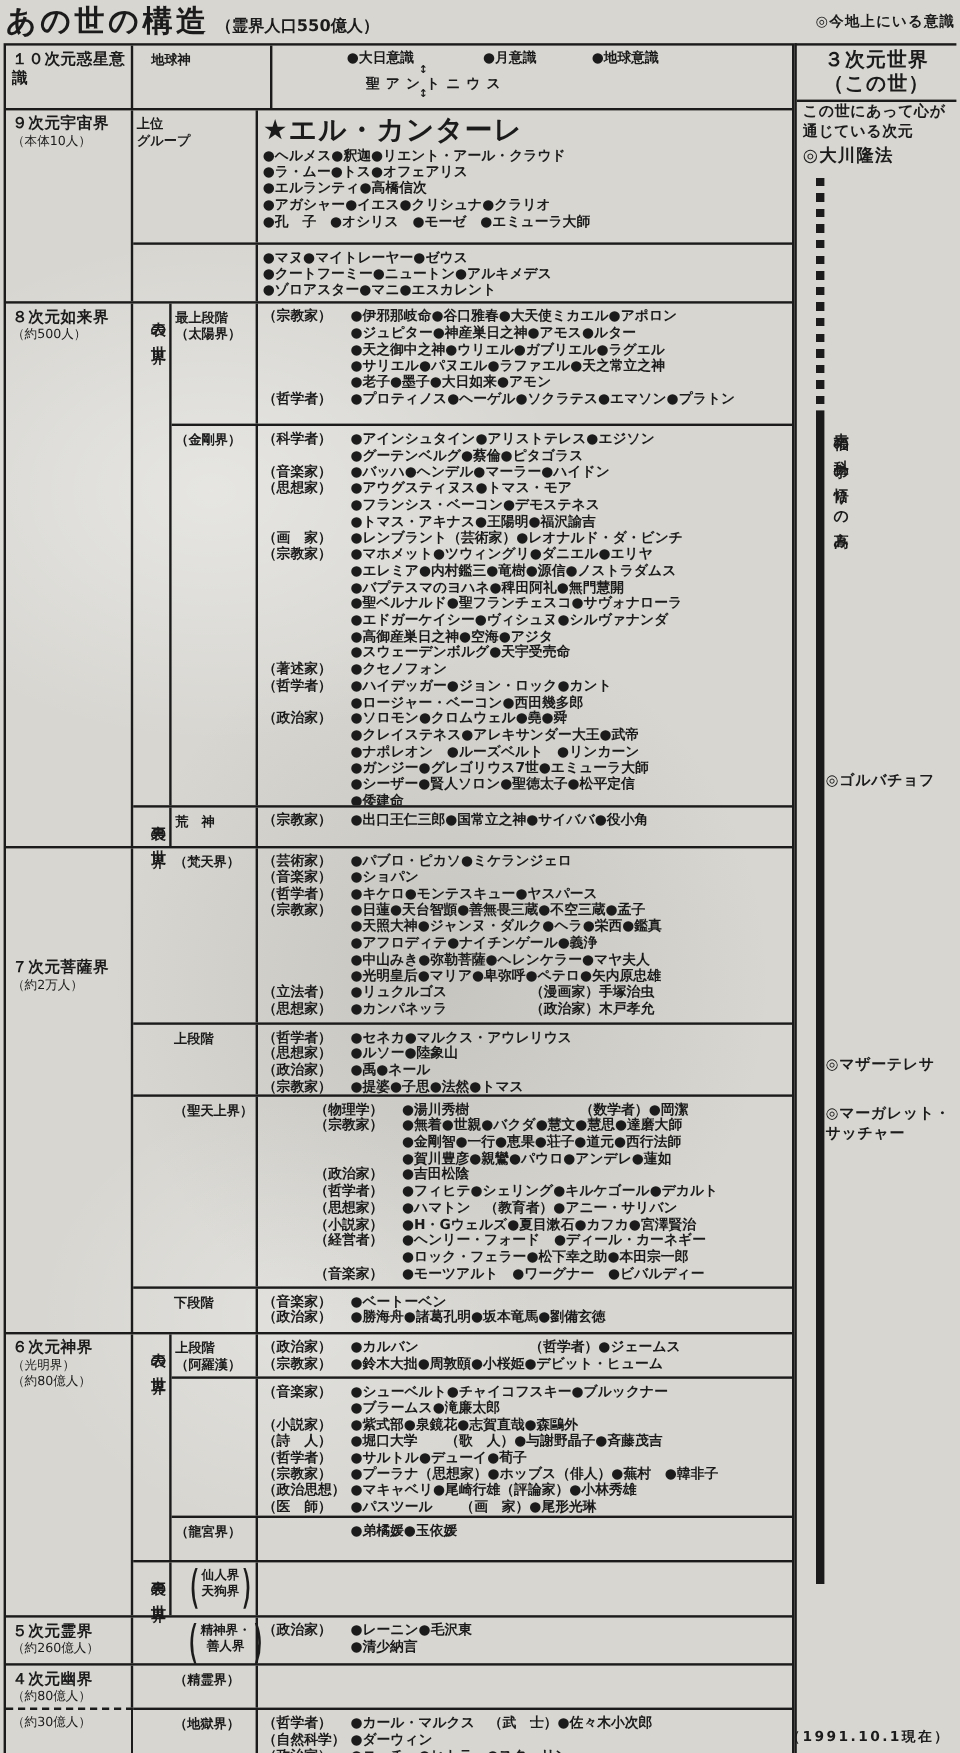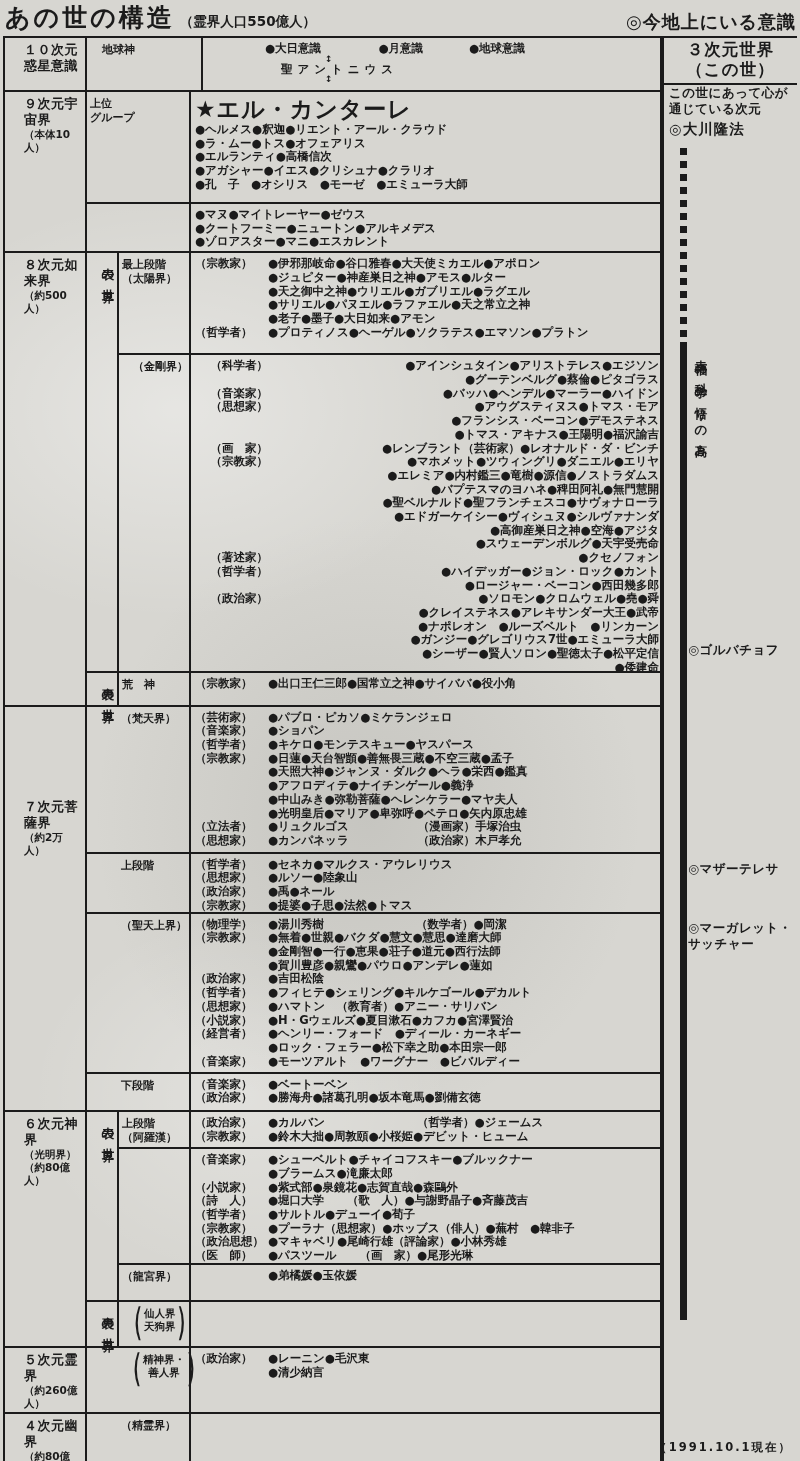--- a/index.html
+++ b/index.html
@@ -8,32 +8,32 @@
   body{width:800px;height:1461px;font-family:"DejaVu Sans",sans-serif;color:var(--ink);}
   .page{position:relative;width:800px;height:1461px;overflow:hidden;
     background:
       radial-gradient(ellipse 420px 300px at 22% 28%, rgba(255,255,255,.38), rgba(255,255,255,0) 70%),
       radial-gradient(ellipse 380px 420px at 46% 56%, rgba(110,110,104,.16), rgba(110,110,104,0) 72%),
       radial-gradient(ellipse 300px 260px at 30% 75%, rgba(255,255,255,.25), rgba(255,255,255,0) 70%),
       var(--paper);}
   .title-row{position:absolute;top:1px;left:5px;white-space:nowrap;}
   .title{font-size:25px;font-weight:bold;letter-spacing:3px;}
   .subtitle{font-size:13.5px;font-weight:bold;}
-  .top-note{position:absolute;right:4px;top:10px;font-size:18px;font-weight:bold;letter-spacing:1px;}
+  .top-note{position:absolute;right:4px;top:10px;font-size:12px;font-weight:bold;letter-spacing:1px;}
   .layout{position:absolute;top:36px;left:3px;width:794px;display:flex;align-items:stretch;}
   .main-table{width:659px;flex:0 0 auto;border:2px solid var(--ink);display:flex;flex-direction:column;}
   
   .dim-row{display:flex;align-items:stretch;}
   .dim-row + .dim-row{border-top:2px solid var(--ink);}
   .dim-row.dashed-top{border-top:none;}
   .dim-row.dashed-top .col1{border-top:2px dashed var(--ink);}
   .dim-row.dashed-top .segments{border-top:2px solid var(--ink);}
-  .col1{width:82px;flex:0 0 auto;border-right:2px solid var(--ink);padding:4px 2px 2px 19px;}
+  .col1{width:106px;flex:0 0 auto;border-right:2px solid var(--ink);padding:4px 2px 2px 5px;}
   .dim-label{font-weight:bold;font-size:13px;letter-spacing:.5px;line-height:16px;}
-  .dim-sub{font-size:10.5px;font-weight:bold;line-height:13px;}
+  .dim-sub{font-size:10.5px;font-weight:normal;line-height:13px;}
   .segments{flex:1 1 auto;display:flex;flex-direction:column;}
   .segment{display:flex;align-items:stretch;flex:1;}
   .segment + .segment{border-top:2px solid var(--ink);}
   .side-cell{width:32px;flex:0 0 auto;border-right:2px solid var(--ink);writing-mode:vertical-rl;
     font-weight:bold;font-size:12.5px;line-height:15px;letter-spacing:3px;padding:5px 1px 0 1px;}
   .groups{flex:1;display:flex;flex-direction:column;}
   .group{display:flex;align-items:stretch;flex:1;}
   .group + .group{border-top:2px solid var(--ink);}
   .stage{width:72px;flex:0 0 auto;border-right:2px solid var(--ink);font-weight:bold;font-size:11px;
     line-height:14px;padding:5px 1px 2px 3px;white-space:pre-line;}
@@ -54,21 +54,21 @@
   .sidebar{position:relative;flex:1 1 auto;border:2px solid var(--ink);border-right:none;}
   .sb-header{border-bottom:2px solid var(--ink);text-align:center;font-weight:bold;font-size:16.5px;line-height:20px;padding:2px 0 3px 0;letter-spacing:1px;}
   .sb-desc{font-size:12.5px;font-weight:bold;line-height:16px;padding:0 4px 0 5px;letter-spacing:.5px;}
   .sb-okawa{font-size:14.5px;font-weight:bold;padding:3px 2px 0 5px;letter-spacing:1px;}
   .sb-dash{position:absolute;left:16px;top:110px;width:7px;height:192px;
     background:repeating-linear-gradient(180deg,var(--ink) 0 7px,transparent 7px 13px);}
   .sb-solid{position:absolute;left:16px;top:304px;width:7px;height:978px;background:var(--ink);}
   .sb-axis{position:absolute;left:28px;top:312px;writing-mode:vertical-rl;font-size:12.5px;font-weight:bold;letter-spacing:3px;}
   .sb-entry{position:absolute;left:24px;font-size:12.5px;font-weight:bold;letter-spacing:.5px;}
   .e1{top:604px;}
-  .e2{top:823px;}
+  .e2{top:841px;}
   .e3{top:882px;width:114px;line-height:16px;}
   .footer-note{position:absolute;right:8px;top:1440px;font-size:11.5px;font-weight:600;letter-spacing:2px;}
 </style>
 </head>
 <body>
 
 <div class="page">
   <div class="title-row">
     <span class="title">あの世の構造</span>
     <span class="subtitle">（霊界人口550億人）</span>
@@ -187,21 +187,21 @@
                     <div class="line">
                       <span class="cat"></span>
                       <span class="nm">●老子●墨子●大日如来●アモン</span>
                     </div>
                     <div class="line">
                       <span class="cat">（哲学者）</span>
                       <span class="nm">●プロティノス●ヘーゲル●ソクラテス●エマソン●プラトン</span>
                     </div>
                   </div>
                 </div>
-                <div class="group" style="min-height: 318px; text-align: right;">
+                <div class="group" style="min-height: 318px;">
                   <div class="stage">（金剛界）</div>
                   <div class="names">
                     <div class="line">
                       <span class="cat">（科学者）</span>
                       <span class="nm">●アインシュタイン●アリストテレス●エジソン</span>
                     </div>
                     <div class="line">
                       <span class="cat"></span>
                       <span class="nm">●グーテンベルグ●蔡倫●ピタゴラス</span>
                     </div>
@@ -376,21 +376,21 @@
                     <div class="line">
                       <span class="cat">（政治家）</span>
                       <span class="nm">●禹●ネール</span>
                     </div>
                     <div class="line">
                       <span class="cat">（宗教家）</span>
                       <span class="nm">●提婆●子思●法然●トマス</span>
                     </div>
                   </div>
                 </div>
-                <div class="group" style="min-height: 160px;">
+                <div class="group" style="min-height: 160px; gap: 43px;">
                   <div class="stage wide indent">（聖天上界）</div>
                   <div class="names">
                     <div class="line">
                       <span class="cat">（物理学）</span>
                       <span class="nm">●湯川秀樹　　　　　　　　（数学者）●岡潔</span>
                     </div>
                     <div class="line">
                       <span class="cat">（宗教家）</span>
                       <span class="nm">●無着●世親●バクダ●慧文●慧思●達磨大師</span>
                     </div>

